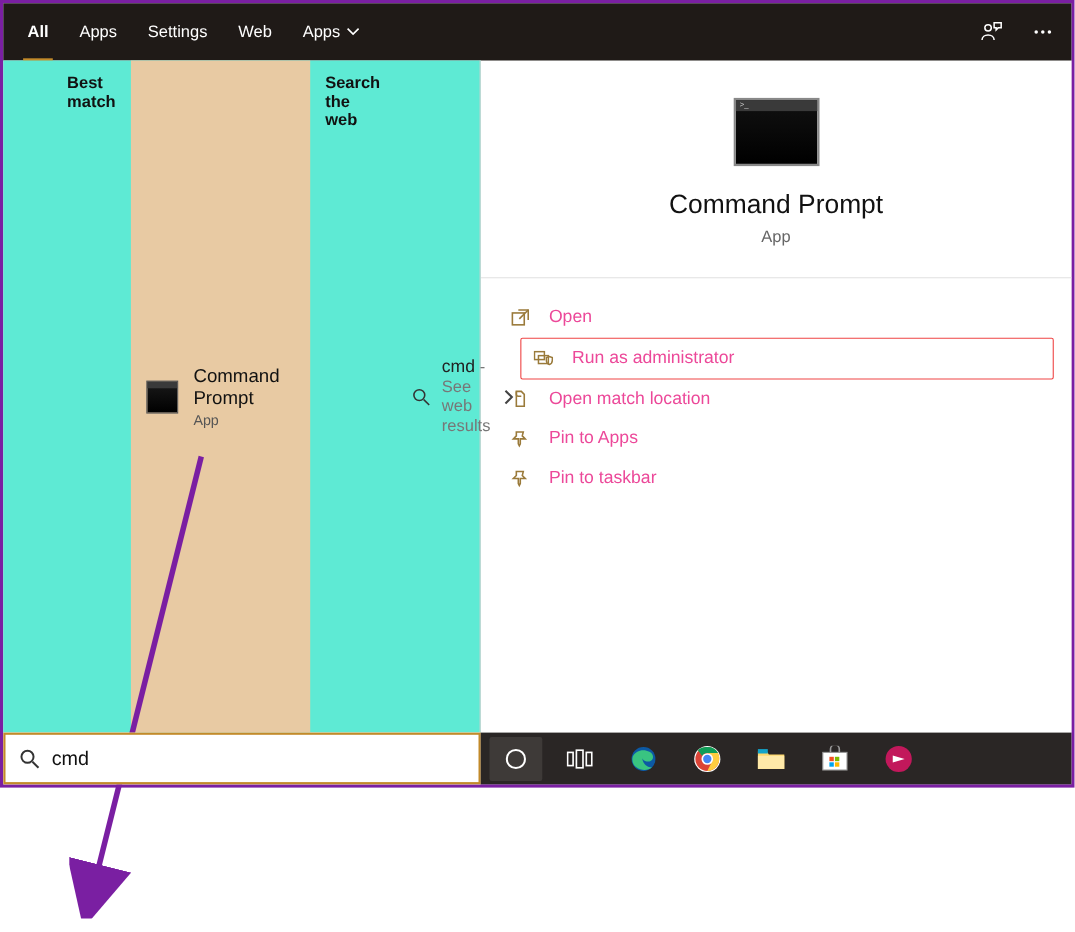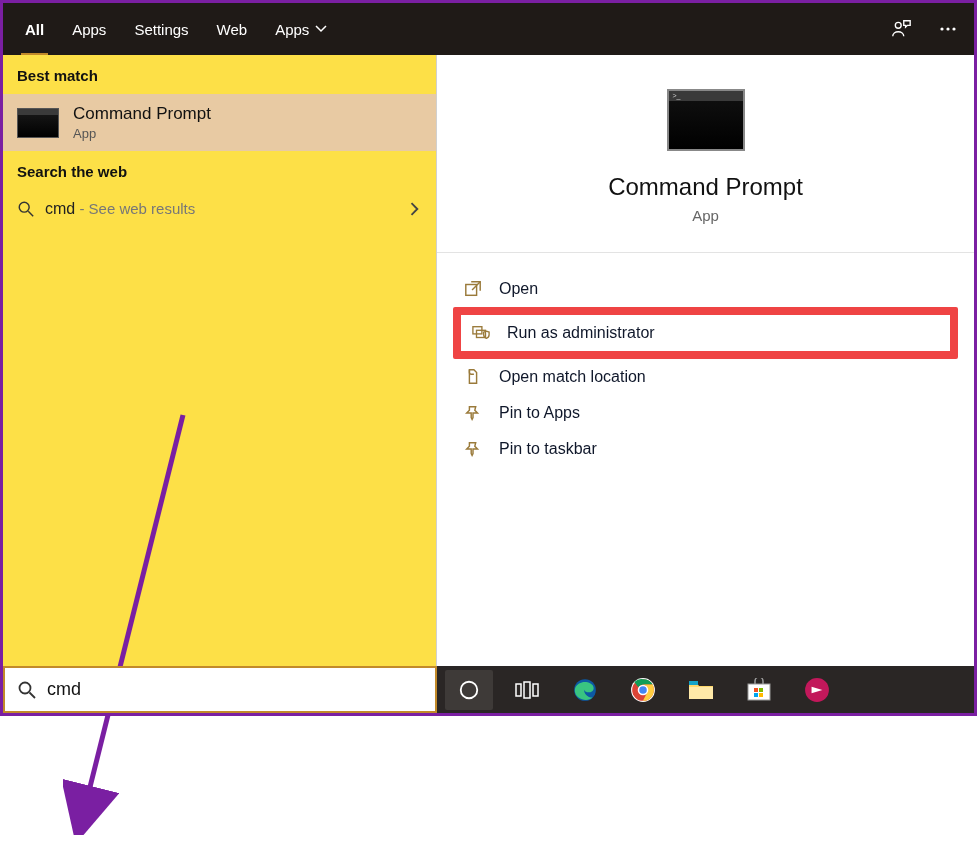--- a/index.html
+++ b/index.html
@@ -11,21 +11,21 @@
 .tabs { display: flex; align-items: center; height: 100%; }
 .tab { color: #fff; font-size: 15px; padding: 0 14px; height: 100%; display: flex; align-items: center; cursor: pointer; position: relative; }
 .tab.active { font-weight: 600; }
 .tab.active::after { content: ""; position: absolute; bottom: -2px; left: 10px; right: 10px; height: 4px; background: #c28a2a; }
 .tab .chev { margin-left: 6px; }
 .header-right { position: absolute; right: 16px; display: flex; align-items: center; gap: 26px; }
 .hicon { color: #fff; cursor: pointer; }
 
 
 .body { display: flex; height: calc(100% - 52px - 47px); }
-.left { width: 434px; background: #fde047; border-right: 1px solid #d0d0d0; display: flex; flex-direction: column; position: relative; }
+.left { width: 434px; background: #5eead4; border-right: 1px solid #d0d0d0; display: flex; flex-direction: row; position: relative; padding-left: 44px; }
 .right { flex: 1; background: #fff; display: flex; flex-direction: column; }
 
 .section-label { font-size: 15px; font-weight: 600; color: #111; padding: 12px 14px 10px; }
 
 .best-match { background: #e8caa3; display: flex; align-items: center; padding: 10px 14px; gap: 14px; cursor: pointer; }
 .cmd-thumb-sm { width: 42px; height: 30px; background: linear-gradient(180deg,#1a1a1a,#000); border: 1px solid #555; position: relative; }
 .cmd-thumb-sm::before { content: ""; position: absolute; top: 0; left: 0; right: 0; height: 6px; background: #3a3a3a; }
 .bm-title { font-size: 17px; color: #111; }
 .bm-sub { font-size: 13px; color: #555; margin-top: 2px; }
 
@@ -42,22 +42,22 @@
 
 
 .preview { display: flex; flex-direction: column; align-items: center; padding: 34px 0 28px; border-bottom: 1px solid #e3e3e3; }
 .cmd-thumb-lg { width: 78px; height: 62px; background: linear-gradient(180deg,#111,#000); border: 2px solid #888; position: relative; }
 .cmd-thumb-lg::before { content: ""; position: absolute; top: 0; left: 0; right: 0; height: 10px; background: #3a3a3a; }
 .cmd-thumb-lg::after { content: ">_"; position: absolute; top: 1px; left: 4px; font-size: 7px; color: #ccc; }
 .pv-title { font-size: 24px; color: #111; margin-top: 22px; }
 .pv-sub { font-size: 15px; color: #666; margin-top: 6px; }
 
 .actions { padding: 18px 16px; }
-.action { display: flex; align-items: center; gap: 16px; padding: 8px 10px; font-size: 16px; color: #0f172a; cursor: pointer; border-radius: 2px; }
-.action.hl { border: 8px solid #ef4444; }
+.action { display: flex; align-items: center; gap: 16px; padding: 8px 10px; font-size: 16px; color: #ec4899; cursor: pointer; border-radius: 2px; }
+.action.hl { border: 1px solid #ef4444; margin-left: 20px; }
 .aicon { width: 20px; height: 20px; display: flex; align-items: center; justify-content: center; color: #9a7a3a; }
 
 
 .bottom { position: absolute; bottom: 0; left: 0; right: 0; height: 47px; display: flex; }
 .searchbox { width: 434px; height: 100%; border: 2px solid #c28a2a; background: #fff; display: flex; align-items: center; padding: 0 12px; gap: 10px; }
 .searchbox input { border: none; outline: none; font-size: 18px; flex: 1; color: #111; }
 .taskbar { flex: 1; background: #2a2625; display: flex; align-items: center; padding: 0 8px; gap: 10px; }
 .tb-item { width: 48px; height: 40px; display: flex; align-items: center; justify-content: center; cursor: pointer; border-radius: 2px; }
 .tb-item.active { background: #3e3a38; }
 

